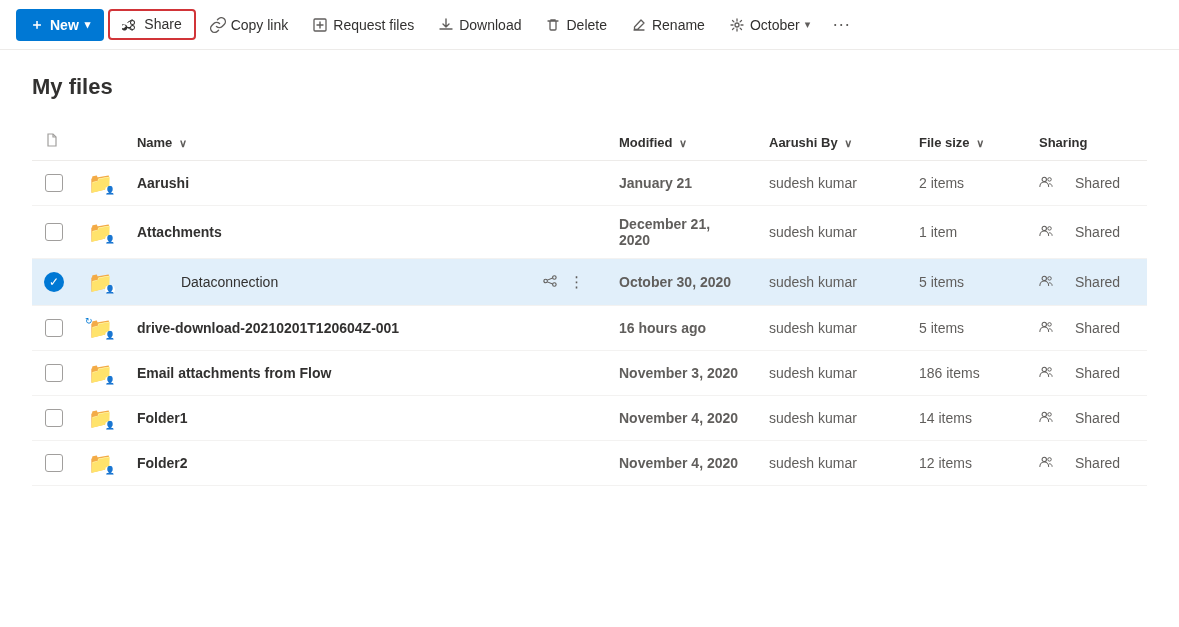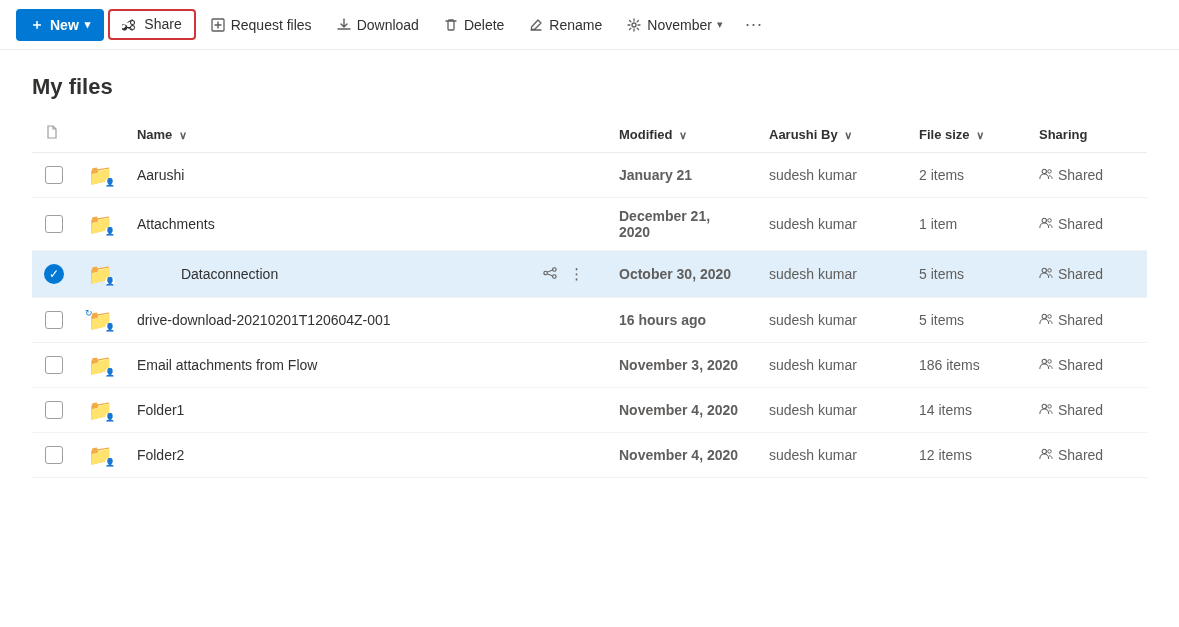--- a/index.html
+++ b/index.html
@@ -59,21 +59,21 @@
       border: none;
       padding: 6px 8px;
       cursor: pointer;
       font-size: 18px;
       color: #605e5c;
       border-radius: 4px;
     }
 
     
     .page-content { padding: 24px 32px; }
-    .page-title { font-size: 22px; font-weight: 600; margin-bottom: 16px; color: #323130; }
+    .page-title { font-size: 22px; font-weight: 600; margin-bottom: 24px; color: #323130; }
 
     
     .file-list { width: 100%; border-collapse: collapse; }
     .file-list thead tr { border-bottom: 1px solid #edebe9; }
     .file-list th {
       padding: 8px 12px;
       text-align: left;
       font-weight: 600;
       font-size: 13px;
       color: #323130;
@@ -132,39 +132,39 @@
     }
     .folder-sync-icon {
       position: absolute;
       bottom: -1px;
       left: -3px;
       font-size: 9px;
       color: #0078d4;
     }
 
     .name-cell { display: flex; align-items: center; gap: 8px; }
-    .name-text { color: #323130; font-weight: 400; }
+    .name-text { color: #323130; font-weight: 700; }
     .name-text.selected-name { font-weight: 400; margin-left: 44px; }
 
     
     .row-actions { display: flex; gap: 4px; align-items: center; opacity: 0; }
     .file-list tbody tr:hover .row-actions,
     .file-list tbody tr.selected .row-actions { opacity: 1; }
     .row-action-btn {
       background: transparent;
       border: none;
       cursor: pointer;
       padding: 4px;
       border-radius: 3px;
       color: #605e5c;
       font-size: 15px;
     }
 
     
-    .sharing-cell { display: flex; align-items: center; gap: 5px; color: #605e5c; }
+    .sharing-cell { display: flex; align-items: center; gap: 22px; color: #605e5c; }
     .sharing-icon { font-size: 13px; }
 
     
     .header-file-icon { font-size: 16px; color: #605e5c; }
   </style>
 </head>
 <body>
 
 <div class="toolbar">
   <button class="btn-new">
@@ -176,24 +176,33 @@
   <button class="btn-share">
     <span>
       <svg width="16" height="16" viewBox="0 0 16 16" fill="none" style="vertical-align:middle;">
         <path d="M13 10.5a2.5 2.5 0 0 1-2.12 2.47L10.5 13a2.5 2.5 0 0 1-2.45-2H5.5a3 3 0 1 1 0-1h2.55A2.5 2.5 0 0 1 10.5 8l.38.03A2.5 2.5 0 0 1 13 10.5zM3 8.5a2 2 0 1 0 0 1.5.5.5 0 0 0 0-1.5zM10.5 9a1.5 1.5 0 1 0 0 3 1.5 1.5 0 0 0 0-3zM10.5 3a2.5 2.5 0 1 1 0 5 2.5 2.5 0 0 1 0-5zm0 1a1.5 1.5 0 1 0 0 3 1.5 1.5 0 0 0 0-3z" fill="#323130"></path>
         <path d="M5.5 5.5l5-3M5.5 10.5l5 3" stroke="#323130" stroke-width="1"></path>
       </svg>
     </span>
     <span>Share</span>
   </button>
 
-
   <button class="toolbar-btn">
     <span class="toolbar-icon">
       <svg width="16" height="16" viewBox="0 0 16 16" fill="none" style="vertical-align:middle;">
+        <path d="M6.5 9.5a4 4 0 0 0 5.66 0l2-2a4 4 0 0 0-5.66-5.66l-1 1" stroke="#605e5c" stroke-width="1.4" stroke-linecap="round"></path>
+        <path d="M9.5 6.5a4 4 0 0 0-5.66 0l-2 2a4 4 0 0 0 5.66 5.66l1-1" stroke="#605e5c" stroke-width="1.4" stroke-linecap="round"></path>
+      </svg>
+    </span>
+    <span>Copy link</span>
+  </button>
+
+  <button class="toolbar-btn">
+    <span class="toolbar-icon">
+      <svg width="16" height="16" viewBox="0 0 16 16" fill="none" style="vertical-align:middle;">
         <rect x="2" y="2" width="12" height="12" rx="1" stroke="#605e5c" stroke-width="1.3"></rect>
         <path d="M8 5v6M5 8h6" stroke="#605e5c" stroke-width="1.4" stroke-linecap="round"></path>
       </svg>
     </span>
     <span>Request files</span>
   </button>
 
   <button class="toolbar-btn">
     <span class="toolbar-icon">
       <svg width="16" height="16" viewBox="0 0 16 16" fill="none" style="vertical-align:middle;">
@@ -222,21 +231,21 @@
     <span>Rename</span>
   </button>
 
   <button class="toolbar-btn">
     <span class="toolbar-icon">
       <svg width="16" height="16" viewBox="0 0 16 16" fill="none" style="vertical-align:middle;">
         <circle cx="8" cy="8" r="2" stroke="#605e5c" stroke-width="1.3"></circle>
         <path d="M8 2v2M8 12v2M2 8h2M12 8h2M3.5 3.5l1.4 1.4M11.1 11.1l1.4 1.4M3.5 12.5l1.4-1.4M11.1 4.9l1.4-1.4" stroke="#605e5c" stroke-width="1.3" stroke-linecap="round"></path>
       </svg>
     </span>
-    <span>November</span>
+    <span>October</span>
     <span style="font-size:11px; color:#605e5c;">▾</span>
   </button>
 
   <button class="more-btn">
     <span>···</span>
   </button>
 </div>
 
 <div class="page-content">
   <h1 class="page-title">My files</h1>

